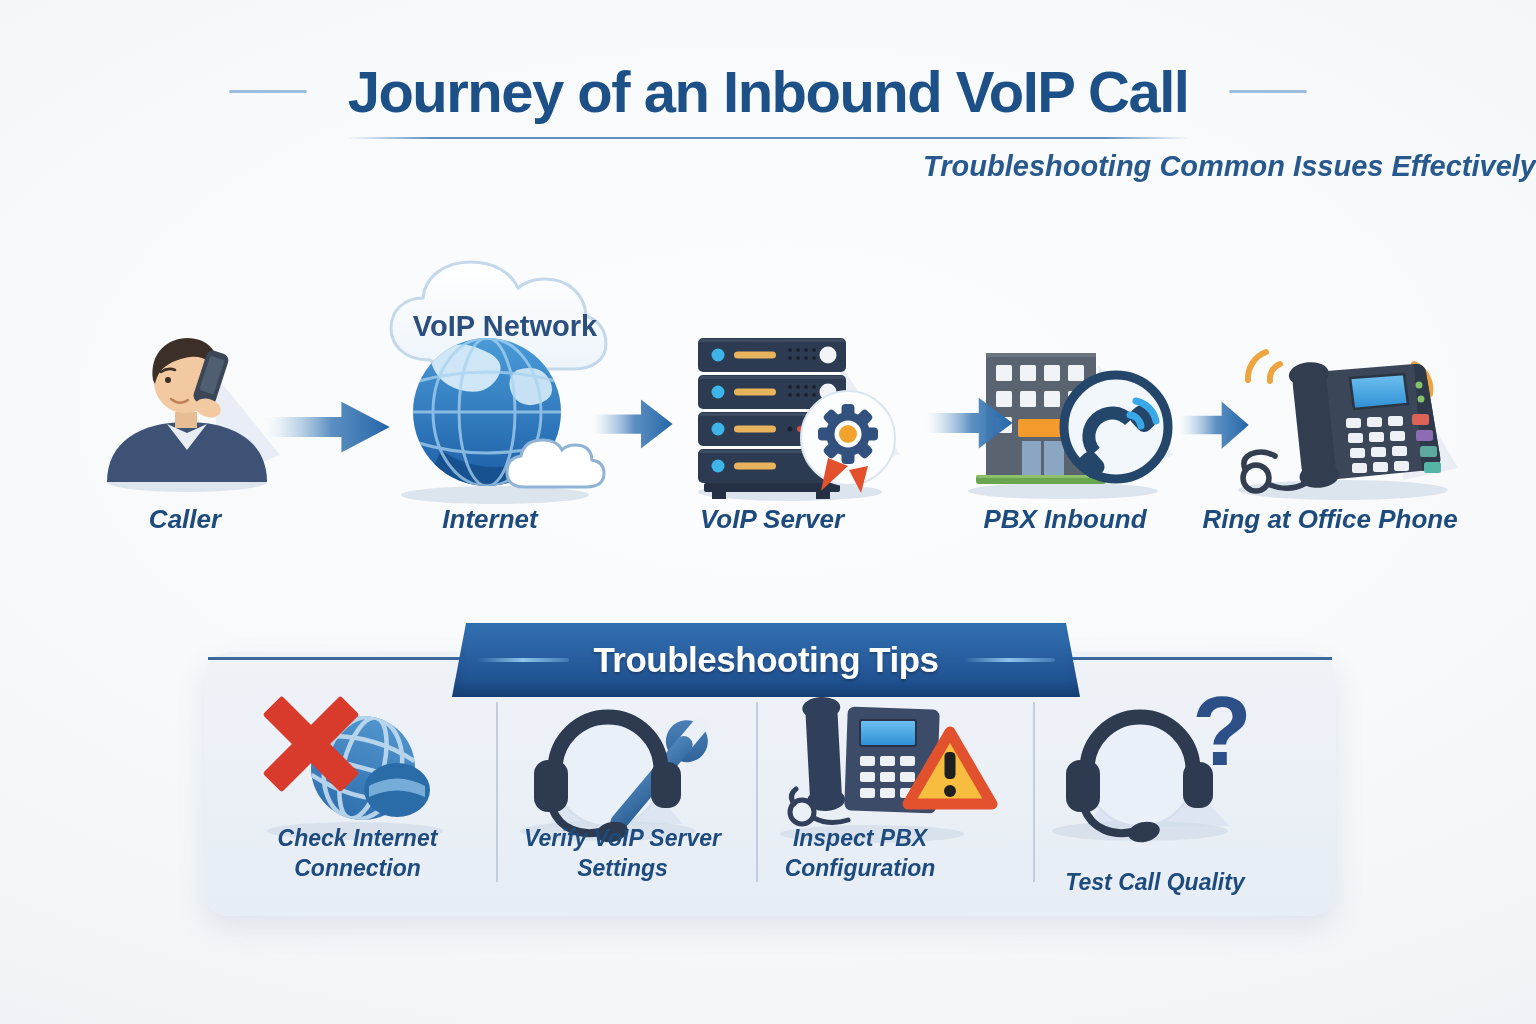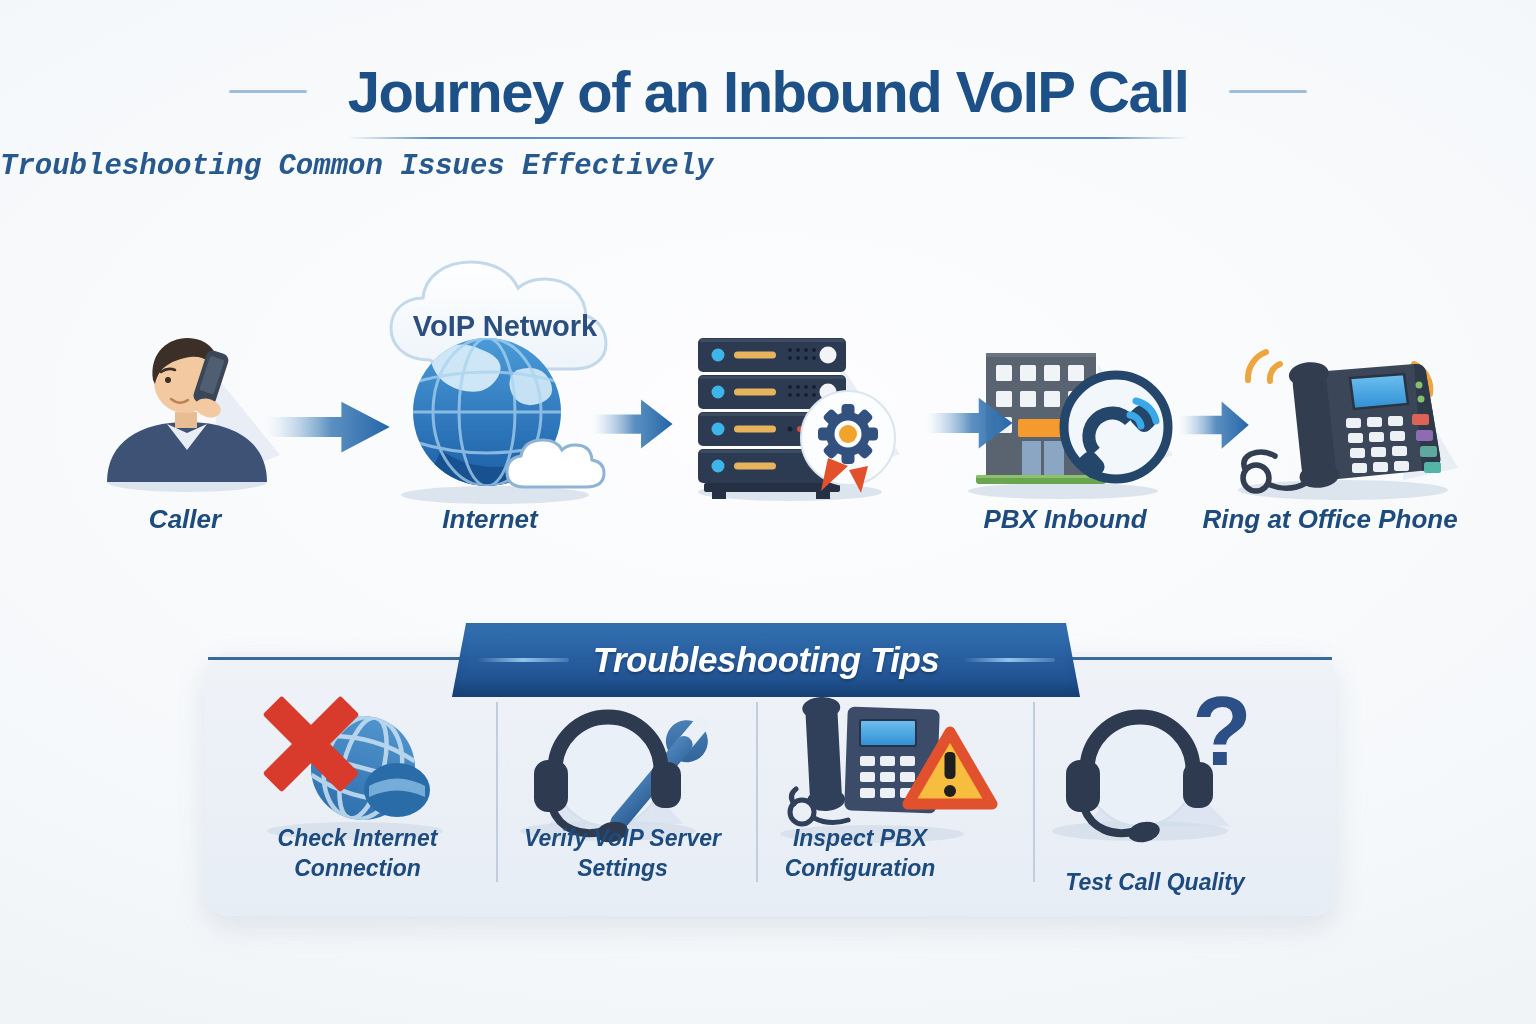--- a/index.html
+++ b/index.html
@@ -9,37 +9,37 @@
     font-family:"Liberation Sans",sans-serif;
     background:radial-gradient(ellipse 120% 95% at 50% 40%, #fdfdfe 0%, #f5f8fa 55%, #e9edf2 100%);
   }
   .abs{position:absolute;}
   
   .title-row{position:absolute;top:58px;left:0;width:100%;display:flex;align-items:center;justify-content:center;gap:41px;}
   .title-dash{width:78px;height:3px;background:#9dbfdd;border-radius:2px;}
   h1.title{margin:0;font-size:58px;font-weight:700;color:#1c5086;letter-spacing:-1.5px;white-space:nowrap;}
   .title-underline{position:absolute;top:137px;left:50%;transform:translateX(-50%);width:840px;height:2px;
     background:linear-gradient(90deg,rgba(42,108,171,0),rgba(42,108,171,.75) 10%,rgba(42,108,171,.75) 90%,rgba(42,108,171,0));}
-  .subtitle{position:absolute;top:150px;left:0;width:100%;text-align:left;
-    font-style:italic;font-weight:600;font-size:29px;color:#27598e;font-family:Liberation Mono, monospace;}
+  .subtitle{position:absolute;top:150px;left:0;width:100%;text-align:right;
+    font-style:italic;font-weight:600;font-size:29px;color:#27598e;}
   
   .flow-label{position:absolute;top:504px;height:38px;text-align:center;
     font-style:italic;font-weight:700;font-size:26px;color:#1d4b7e;white-space:nowrap;}
   .cloud-label{position:absolute;top:58px;left:28px;width:204px;text-align:center;
     font-weight:700;font-size:29px;color:#2a4e7e;}
   
   .tips-panel{position:absolute;left:204px;top:652px;width:1132px;height:264px;border-radius:26px;
     background:linear-gradient(180deg,#eff3f8 0%,#e7edf5 100%);
     box-shadow:0 12px 28px rgba(110,130,160,.16);}
   .tips-topline{position:absolute;left:208px;top:657px;width:1124px;height:3px;background:#27598f;opacity:.9;}
   .ribbon{position:absolute;left:452px;top:623px;width:628px;height:74px;
     clip-path:polygon(14px 0%, calc(100% - 14px) 0%, 100% 100%, 0% 100%);
     background:linear-gradient(180deg,#3271b1 0%,#25599a 60%,#1d4c88 100%);
     box-shadow:inset 0 -8px 14px rgba(8,36,74,.35);
-    display:flex;align-items:center;justify-content:center;gap:24px;font-style:italic;}
+    display:flex;align-items:center;justify-content:center;gap:24px;}
   .ribbon-dash{width:92px;height:4px;border-radius:2px;
     background:linear-gradient(90deg,rgba(142,198,236,0),#8ec6ec 50%,rgba(142,198,236,.25));}
   .ribbon-text{color:#ffffff;font-weight:700;font-size:35px;letter-spacing:-0.5px;
     text-shadow:0 2px 3px rgba(0,0,0,.28);white-space:nowrap;}
   .tip-divider{position:absolute;top:702px;width:2px;height:180px;background:#c2cedd;}
   .tip-label{position:absolute;top:824px;text-align:center;font-style:italic;font-weight:700;
     font-size:23px;line-height:1.3;color:#1d4b7e;}
   .qmark{position:absolute;left:152px;top:-2px;font-size:98px;font-weight:800;color:#2b4f86;line-height:1;}
 </style>
 </head>
@@ -291,20 +291,21 @@
   </svg>
   <svg class="abs" style="left:922px;top:394px;" viewBox="0 0 120 64" width="92" height="58" preserveAspectRatio="none">
     <path d="M0,21 L74,21 L74,4 L118,32 L74,60 L74,43 L0,43 Z" fill="url(#arrowGrad)"></path>
   </svg>
   <svg class="abs" style="left:1176px;top:398px;" viewBox="0 0 120 64" width="74" height="54" preserveAspectRatio="none">
     <path d="M0,21 L74,21 L74,4 L118,32 L74,60 L74,43 L0,43 Z" fill="url(#arrowGrad)"></path>
   </svg>
 
   <div class="flow-label" style="left:390px;width:200px;">Internet</div>
   <div class="flow-label" style="left:95px;width:180px;">Caller</div>
+  <div class="flow-label" style="left:672px;width:200px;">VoIP Server</div>
   <div class="flow-label" style="left:965px;width:200px;">PBX Inbound</div>
   <div class="flow-label" style="left:1190px;width:280px;">Ring at Office Phone</div>
 
   <div class="tips-panel"></div>
   <div class="tips-topline"></div>
   <div class="ribbon">
     <span class="ribbon-dash"></span>
     <span class="ribbon-text">Troubleshooting Tips</span>
     <span class="ribbon-dash"></span>
   </div>

